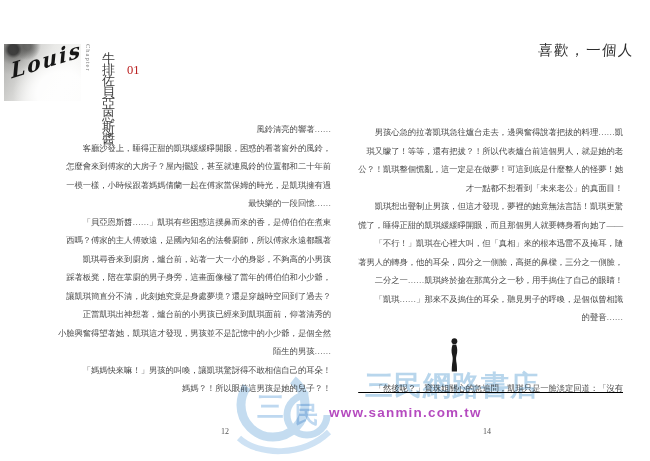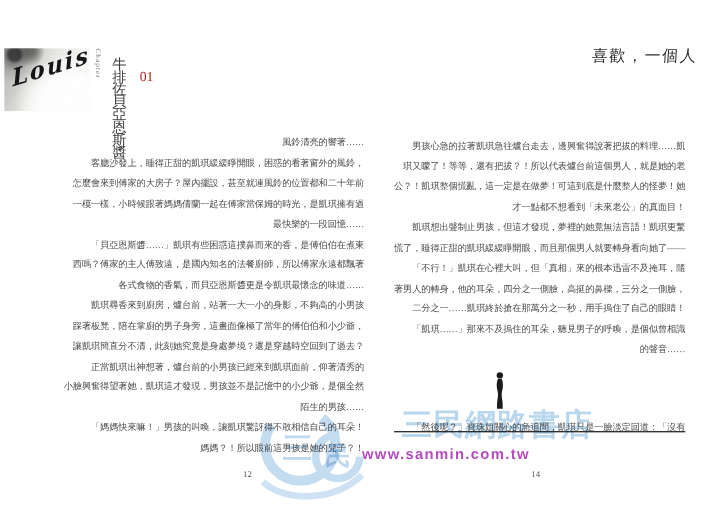--- a/index.html
+++ b/index.html
@@ -99,21 +99,20 @@
   <div class="chapter-title">牛排佐貝亞恩斯醬</div>
 
   <div class="text-block" id="left-text">
       <div class="text-line">　　風鈴清亮的響著……</div>
       <div class="text-line">　　客廳沙發上，睡得正甜的凱琪緩緩睜開眼，困惑的看著窗外的風鈴，</div>
       <div class="text-line">怎麼會來到傅家的大房子？屋內擺設，甚至就連風鈴的位置都和二十年前</div>
       <div class="text-line">一模一樣，小時候跟著媽媽倩蘭一起在傅家當保姆的時光，是凱琪擁有過</div>
       <div class="text-line">最快樂的一段回憶……</div>
       <div class="text-line">　　「貝亞恩斯醬……」凱琪有些困惑這撲鼻而來的香，是傅伯伯在煮東</div>
       <div class="text-line">西嗎？傅家的主人傅致遠，是國內知名的法餐廚師，所以傅家永遠都飄著</div>
-      <div class="text-line">各式食物的香氣，而貝亞恩斯醬更是令凱琪最懷念的味道……</div>
       <div class="text-line">　　凱琪尋香來到廚房，爐台前，站著一大一小的身影，不夠高的小男孩</div>
       <div class="text-line">踩著板凳，陪在掌廚的男子身旁，這畫面像極了當年的傅伯伯和小少爺，</div>
       <div class="text-line">讓凱琪簡直分不清，此刻她究竟是身處夢境？還是穿越時空回到了過去？</div>
       <div class="text-line">　　正當凱琪出神想著，爐台前的小男孩已經來到凱琪面前，仰著清秀的</div>
       <div class="text-line">小臉興奮得望著她，凱琪這才發現，男孩並不是記憶中的小少爺，是個全然</div>
       <div class="text-line">陌生的男孩……</div>
       <div class="text-line">　　「媽媽快來嘛！」男孩的叫喚，讓凱琪驚訝得不敢相信自己的耳朵！</div>
       <div class="text-line">媽媽？！所以眼前這男孩是她的兒子？！</div>
     </div>
 

